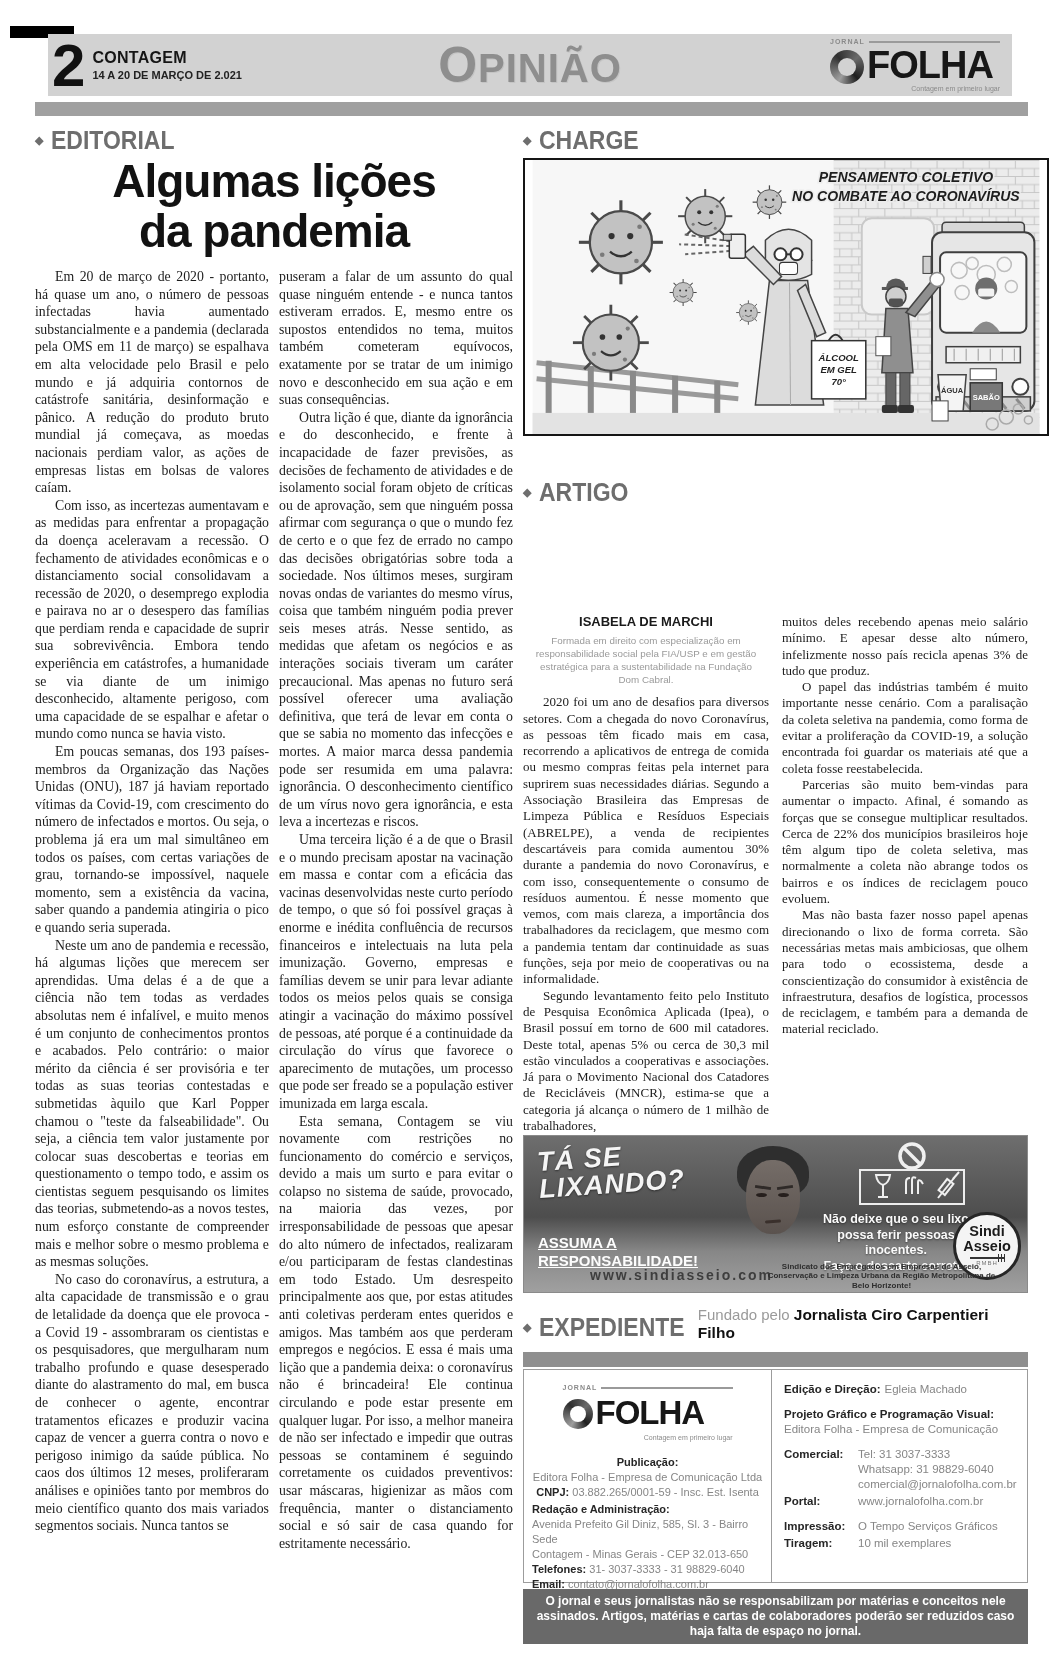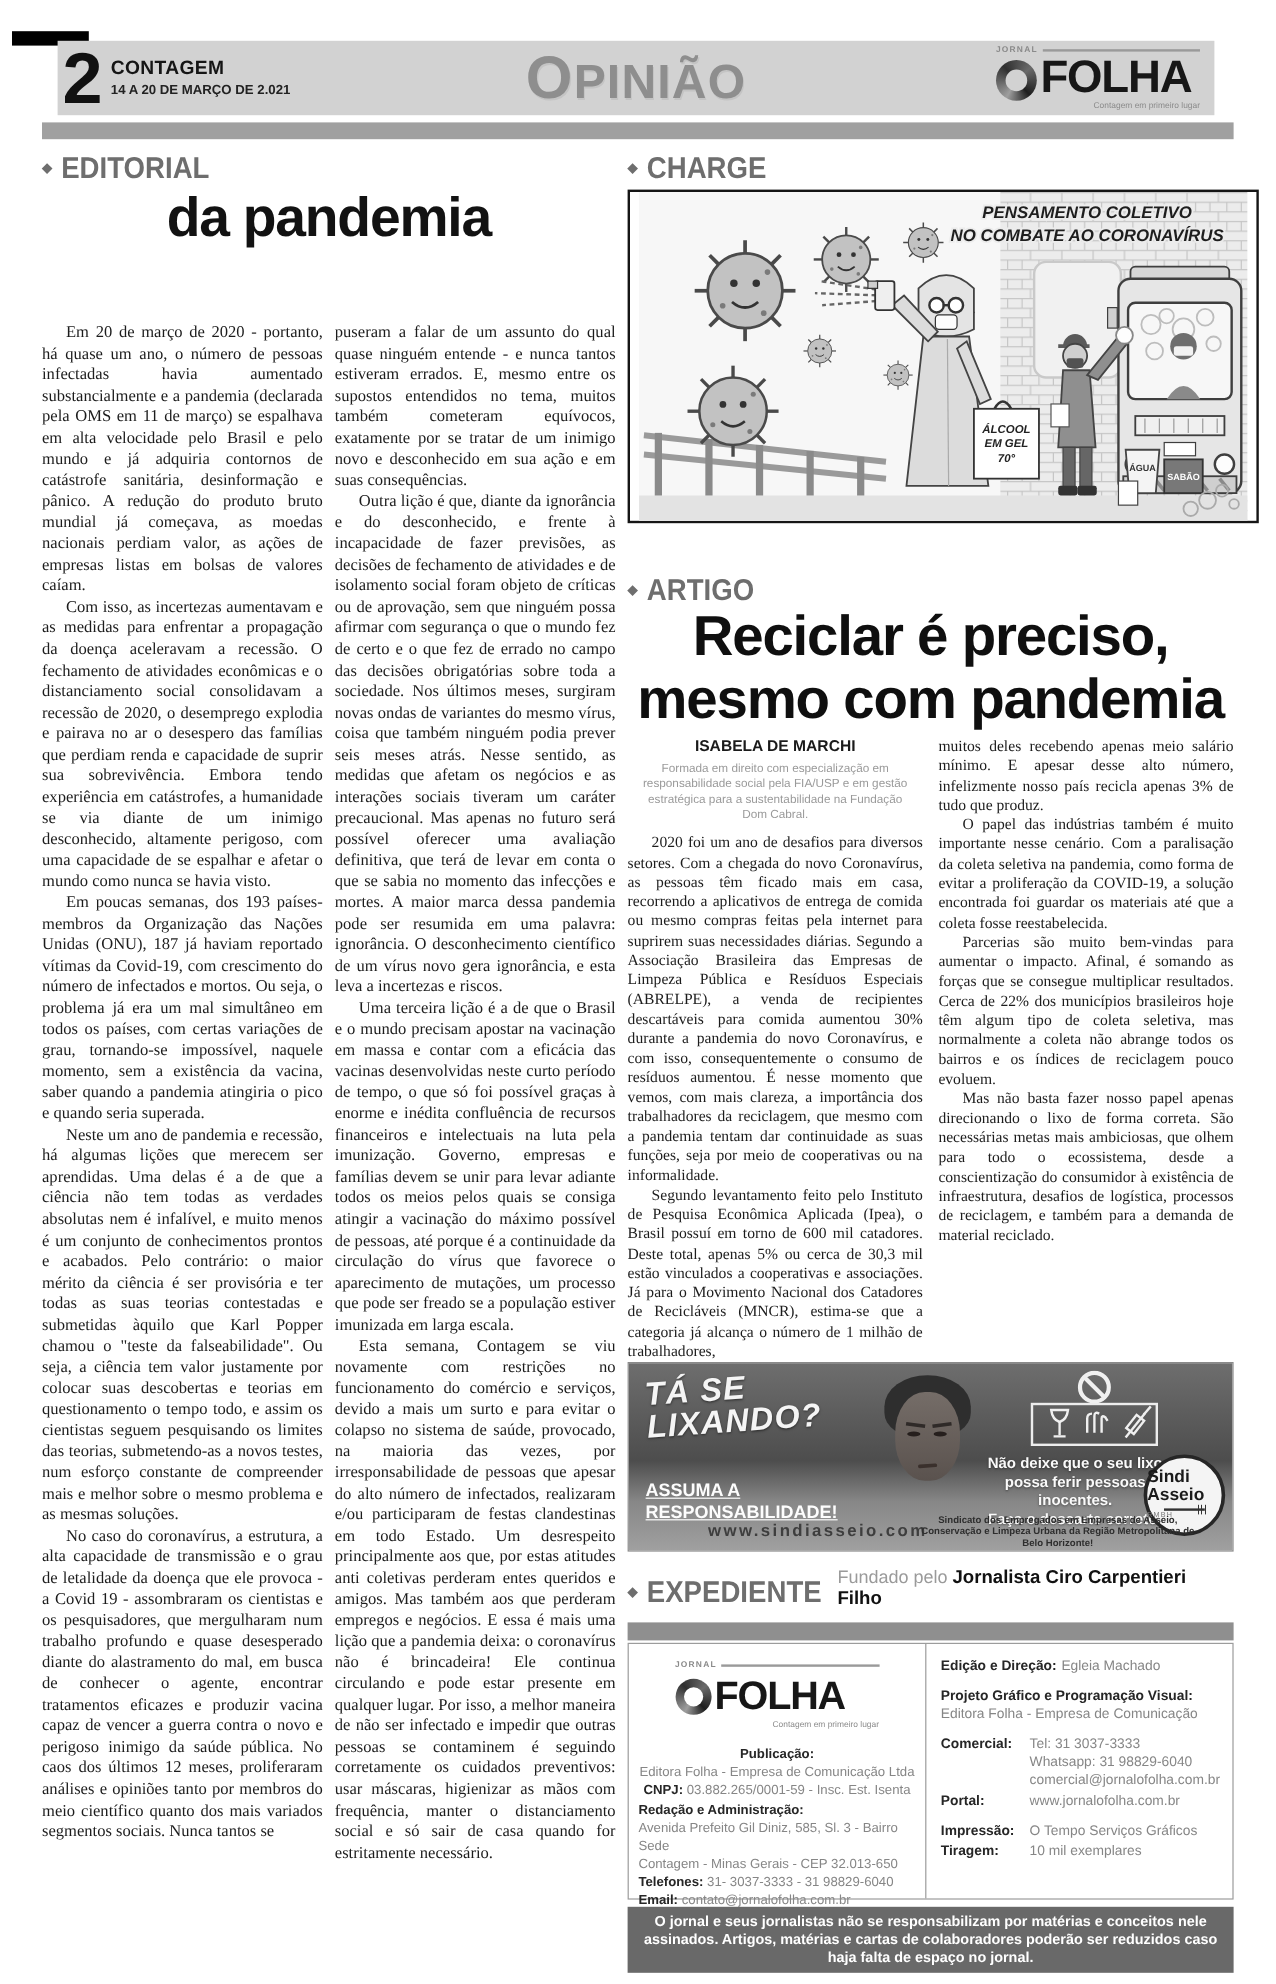--- a/index.html
+++ b/index.html
@@ -74,21 +74,21 @@
   .ad .headline{position:absolute;left:14px;top:8px;font-size:27px;line-height:27px;font-weight:900;font-style:italic;
         color:#f5f5f5;transform:rotate(-4deg);letter-spacing:1px;text-shadow:0 1px 2px rgba(0,0,0,.5);}
   .ad .cta{position:absolute;left:14px;top:98px;font-size:15px;line-height:18px;font-weight:900;color:#fdfdfd;text-decoration:underline;}
   .ad .website{position:absolute;left:66px;bottom:9px;font-size:14px;font-weight:700;letter-spacing:2px;color:#3e3e3e;}
   .ad .icons{position:absolute;left:328px;top:6px;width:120px;text-align:center;}
   .ad .msg{position:absolute;left:282px;top:76px;width:180px;text-align:center;font-size:12.5px;line-height:15.5px;
         font-weight:700;color:#fafafa;text-shadow:0 1px 2px rgba(0,0,0,.45);}
   .ad .org{position:absolute;left:235px;bottom:2px;width:245px;text-align:center;font-size:8px;line-height:9.5px;
         font-weight:700;color:#2e2e2e;}
   .sindi{position:absolute;right:6px;top:76px;width:68px;height:68px;border-radius:50%;background:#f4f4f4;
-        border:3px solid #262626;box-sizing:border-box;padding-top:9px;}
+        border:3px solid #262626;box-sizing:border-box;text-align:center;padding-top:9px;}
   .sindi .nm{font-size:14.5px;line-height:14.5px;font-weight:800;color:#1a1a1a;}
   .sindi .broom{width:34px;height:2px;background:#333;margin:4px auto 1px;position:relative;}
   .sindi .broom::after{content:"";position:absolute;right:-2px;top:-3px;width:8px;height:8px;
         background:repeating-linear-gradient(90deg,#333 0 1px,transparent 1px 3px);}
   .sindi .rm{font-size:6px;color:#777;letter-spacing:1px;}
 
   
   .exp-row{left:523px;top:1306px;width:505px;display:flex;align-items:flex-end;justify-content:space-between;}
   .founded{font-size:15px;color:#9a9a9a;}
   .founded b{color:#111;font-size:15.5px;}
@@ -136,20 +136,21 @@
       <div class="logo-tag">Contagem em primeiro lugar</div>
     </div>
   </div>
   <div class="abs header-rule"></div>
 
   <div class="abs ed-label sec-label">
     <span class="diamond">◆</span>
     <span class="txt">EDITORIAL</span>
   </div>
   <div class="abs ed-title">
+    <div>Algumas lições</div>
     <div>da pandemia</div>
   </div>
   <div class="abs ed-body body-cols">
     <div class="col">
         <p class="para">Em 20 de março de 2020 - portanto, há quase um ano, o número de pessoas infectadas havia aumentado substancialmente e a pandemia (declarada pela OMS em 11 de março) se espalhava em alta velocidade pelo Brasil e pelo mundo e já adquiria contornos de catástrofe sanitária, desinformação e pânico. A redução do produto bruto mundial já começava, as moedas nacionais perdiam valor, as ações de empresas listas em bolsas de valores caíam.</p>
         <p class="para">Com isso, as incertezas aumentavam e as medidas para enfrentar a propagação da doença aceleravam a recessão. O fechamento de atividades econômicas e o distanciamento social consolidavam a recessão de 2020, o desemprego explodia e pairava no ar o desespero das famílias que perdiam renda e capacidade de suprir sua sobrevivência. Embora tendo experiência em catástrofes, a humanidade se via diante de um inimigo desconhecido, altamente perigoso, com uma capacidade de se espalhar e afetar o mundo como nunca se havia visto.</p>
         <p class="para">Em poucas semanas, dos 193 países-membros da Organização das Nações Unidas (ONU), 187 já haviam reportado vítimas da Covid-19, com crescimento do número de infectados e mortos. Ou seja, o problema já era um mal simultâneo em todos os países, com certas variações de grau, tornando-se impossível, naquele momento, sem a existência da vacina, saber quando a pandemia atingiria o pico e quando seria superada.</p>
         <p class="para">Neste um ano de pandemia e recessão, há algumas lições que merecem ser aprendidas. Uma delas é a de que a ciência não tem todas as verdades absolutas nem é infalível, e muito menos é um conjunto de conhecimentos prontos e acabados. Pelo contrário: o maior mérito da ciência é ser provisória e ter todas as suas teorias contestadas e submetidas àquilo que Karl Popper chamou o "teste da falseabilidade". Ou seja, a ciência tem valor justamente por colocar suas descobertas e teorias em questionamento o tempo todo, e assim os cientistas seguem pesquisando os limites das teorias, submetendo-as a novos testes, num esforço constante de compreender mais e melhor sobre o mesmo problema e as mesmas soluções.</p>
         <p class="para">No caso do coronavírus, a estrutura, a alta capacidade de transmissão e o grau de letalidade da doença que ele provoca - a Covid 19 - assombraram os cientistas e os pesquisadores, que mergulharam num trabalho profundo e quase desesperado diante do alastramento do mal, em busca de conhecer o agente, encontrar tratamentos eficazes e produzir vacina capaz de vencer a guerra contra o novo e perigoso inimigo da saúde pública. No caos dos últimos 12 meses, proliferaram análises e opiniões tanto por membros do meio científico quanto dos mais variados segmentos sociais. Nunca tantos se</p>
       </div>
@@ -317,24 +318,20 @@
             <circle cx="494" cy="259" r="4"></circle>
         </g>
       </g>
     </svg>
   </div>
 
   <div class="abs artigo-label sec-label">
     <span class="diamond">◆</span>
     <span class="txt">ARTIGO</span>
   </div>
-  <div class="abs artigo-title">
-    <div>Reciclar é preciso,</div>
-    <div>mesmo com pandemia</div>
-  </div>
   <div class="abs artigo-body body-cols">
     <div class="col">
       <p class="author">ISABELA DE MARCHI</p>
       <p class="bio">Formada em direito com especialização em responsabilidade social pela FIA/USP e em gestão estratégica para a sustentabilidade na Fundação Dom Cabral.</p>
       <div>
           <p class="para">2020 foi um ano de desafios para diversos setores. Com a chegada do novo Coronavírus, as pessoas têm ficado mais em casa, recorrendo a aplicativos de entrega de comida ou mesmo compras feitas pela internet para suprirem suas necessidades diárias. Segundo a Associação Brasileira das Empresas de Limpeza Pública e Resíduos Especiais (ABRELPE), a venda de recipientes descartáveis para comida aumentou 30% durante a pandemia do novo Coronavírus, e com isso, consequentemente o consumo de resíduos aumentou. É nesse momento que vemos, com mais clareza, a importância dos trabalhadores da reciclagem, que mesmo com a pandemia tentam dar continuidade as suas funções, seja por meio de cooperativas ou na informalidade.</p>
           <p class="para">Segundo levantamento feito pelo Instituto de Pesquisa Econômica Aplicada (Ipea), o Brasil possuí em torno de 600 mil catadores. Deste total, apenas 5% ou cerca de 30,3 mil estão vinculados a cooperativas e associações. Já para o Movimento Nacional dos Catadores de Recicláveis (MNCR), estima-se que a categoria já alcança o número de 1 milhão de trabalhadores,</p>
         </div>
     </div>
     <div class="col no-first-indent">

